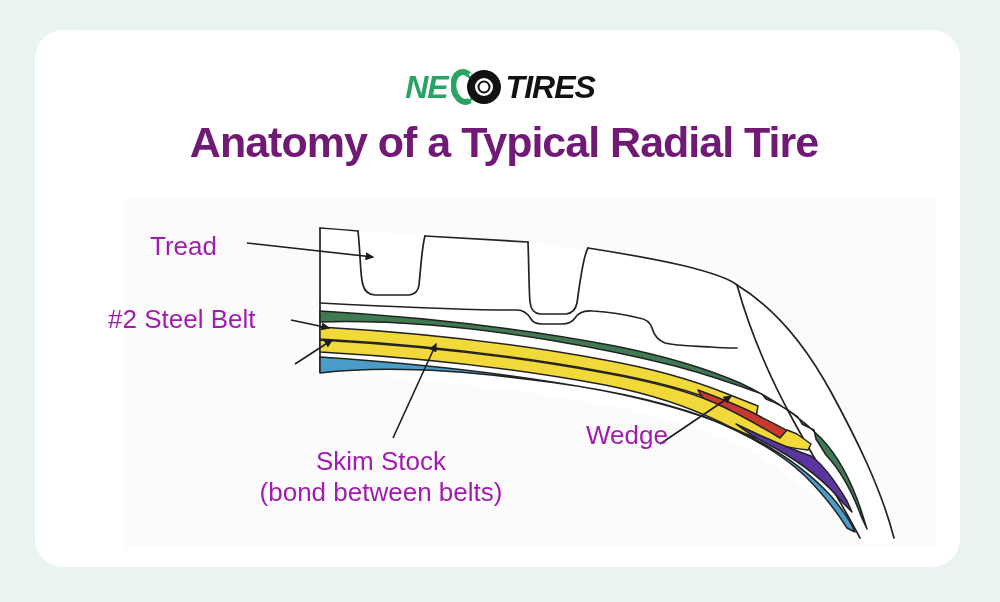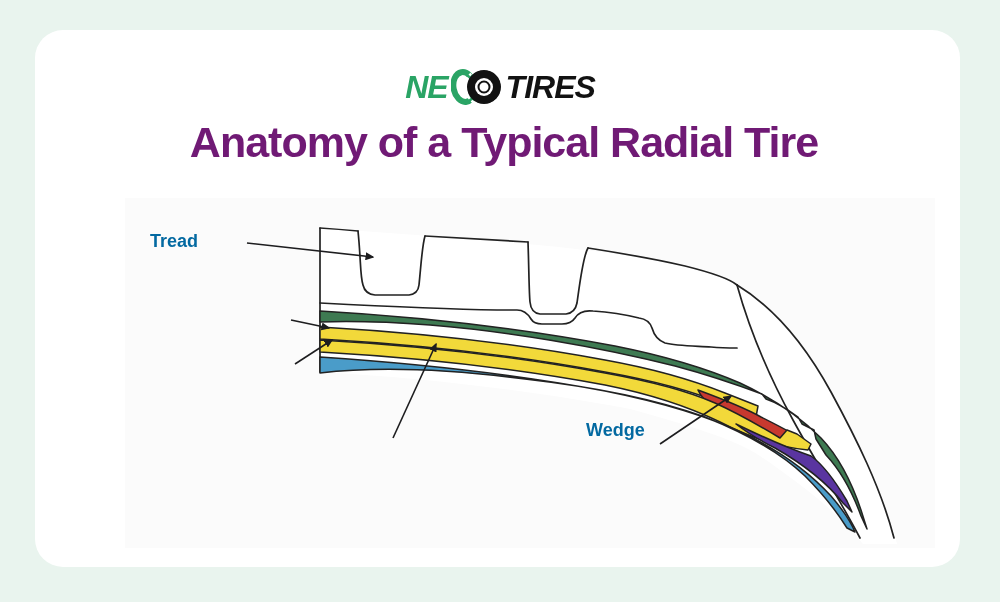--- a/index.html
+++ b/index.html
@@ -7,21 +7,21 @@
   body { font-family:"Liberation Sans", sans-serif; background:#e9f4ee; position:relative; overflow:hidden; }
   .stage { position:absolute; left:0; top:0; width:1000px; height:424px; }
   .card { position:absolute; left:35px; top:30px; width:925px; height:537px; background:#ffffff; border-radius:28px; }
   .logo-row { position:absolute; left:0; top:64px; width:1000px; display:flex; align-items:center; justify-content:center; gap:1px; }
   .logo-ne { font-size:32px; font-weight:900; font-style:italic; color:#2aa465; letter-spacing:-1px; }
   .logo-tires { font-size:32px; font-weight:700; font-style:italic; color:#121212; letter-spacing:-1px; }
   .logo-icon { width:52px; height:46px; margin:0 2px; }
   .title { position:absolute; left:0; top:118px; width:1000px; text-align:center; font-size:43px; font-weight:900; color:#701a75; letter-spacing:-1px;padding-left:8px; }
   .diagram { position:absolute; left:125px; top:198px; width:810px; height:350px; background:#fbfbfb; }
   .diagram svg { position:absolute; left:0; top:0; }
-  .dlabel { position:absolute; font-weight:700; color:#0369a1; font-size:18px; white-space:nowrap; }
+  .dlabel { position:absolute; font-weight:400; color:#a21caf; font-size:26px; white-space:nowrap; }
   .lbl-tread  { left:150px; top:231px; }
   .lbl-belt2  { left:108px; top:304px; }
   .lbl-belt1  { left:108px; top:356px; }
   .lbl-skim   { left:255px; top:446px; width:252px; text-align:center; white-space:normal; line-height:31px; }
   .lbl-wedge  { left:586px; top:420px; }
 </style>
 </head>
 <body>
 
 <div class="stage">
@@ -81,14 +81,19 @@
         <path d="M122,45 L248,59"></path>
         <path d="M166,122 L204,130"></path>
         <path d="M170,166 L207,142"></path>
         <path d="M268,240 L311,146"></path>
         <path d="M535,246 L606,198"></path>
       </g>
     </svg>
   </div>
 
   <div class="dlabel lbl-tread">Tread</div>
+  <div class="dlabel lbl-belt2">#2 Steel Belt</div>
+  <div class="dlabel lbl-skim">
+    <div>Skim Stock</div>
+    <div>(bond between belts)</div>
+  </div>
   <div class="dlabel lbl-wedge">Wedge</div>
 </div>
 
 </body></html>

